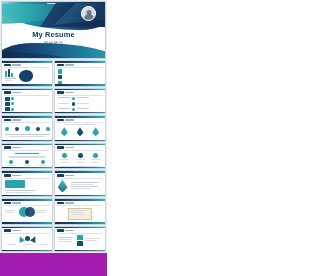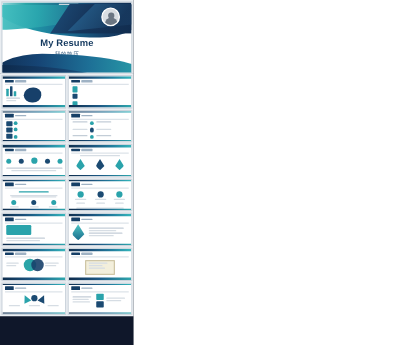--- a/index.html
+++ b/index.html
@@ -2,21 +2,21 @@
 <html><head>
 <meta charset="utf-8">
 <style>
   * { margin:0; padding:0; box-sizing:border-box; }
   html,body { width:107px; height:276px; }
   body {
     background:#ffffff;
     font-family:"Liberation Sans", sans-serif;
     overflow:hidden;
   }
-  .page { position:relative; width:107px; height:276px; background:#0f172a; }
+  .page { position:relative; width:107px; height:276px; background:#a21caf; }
 
   
   .cover-wrap {
     position:relative; width:107px; height:59px;
     background:#e9edf1; padding:1px 1px 0 1px;
   }
   .cover {
     position:relative; width:105px; height:58px;
     background:#ffffff; overflow:hidden;
     border:0.5px solid #c9d2da;

